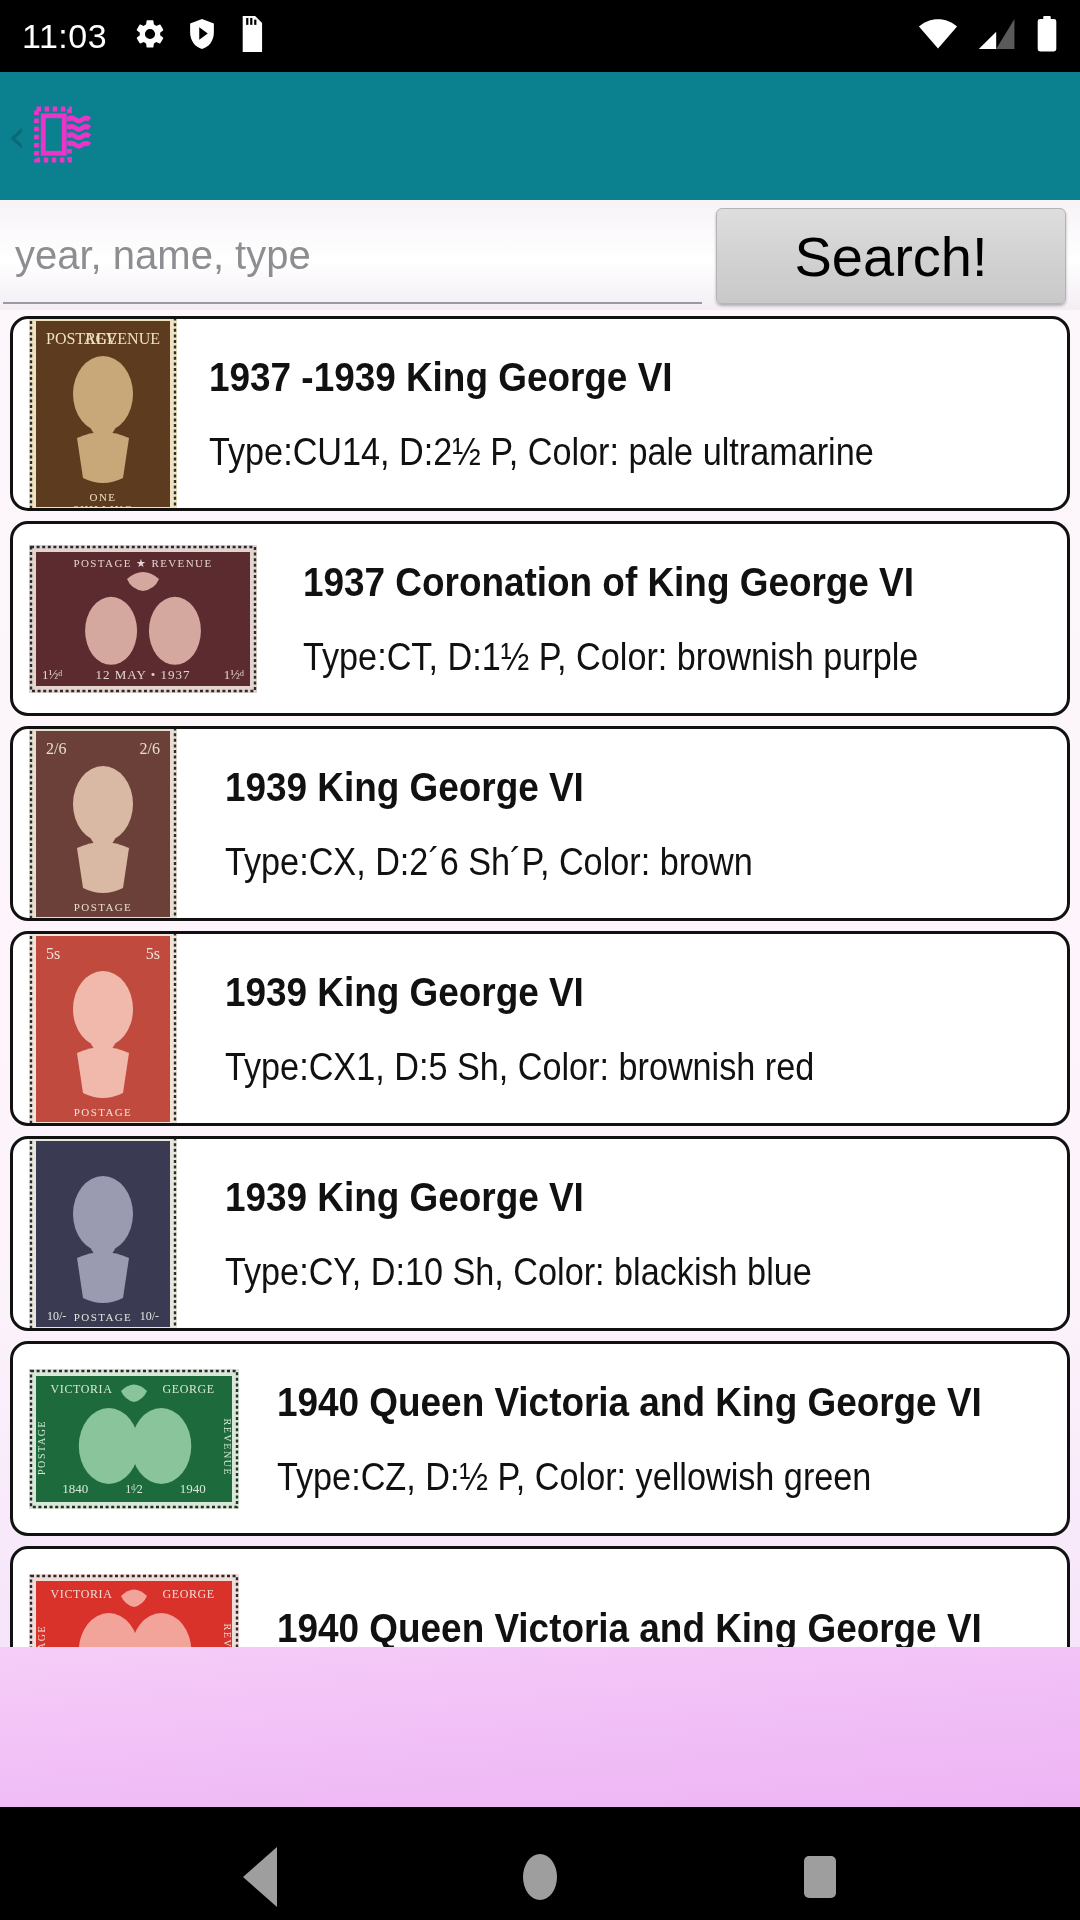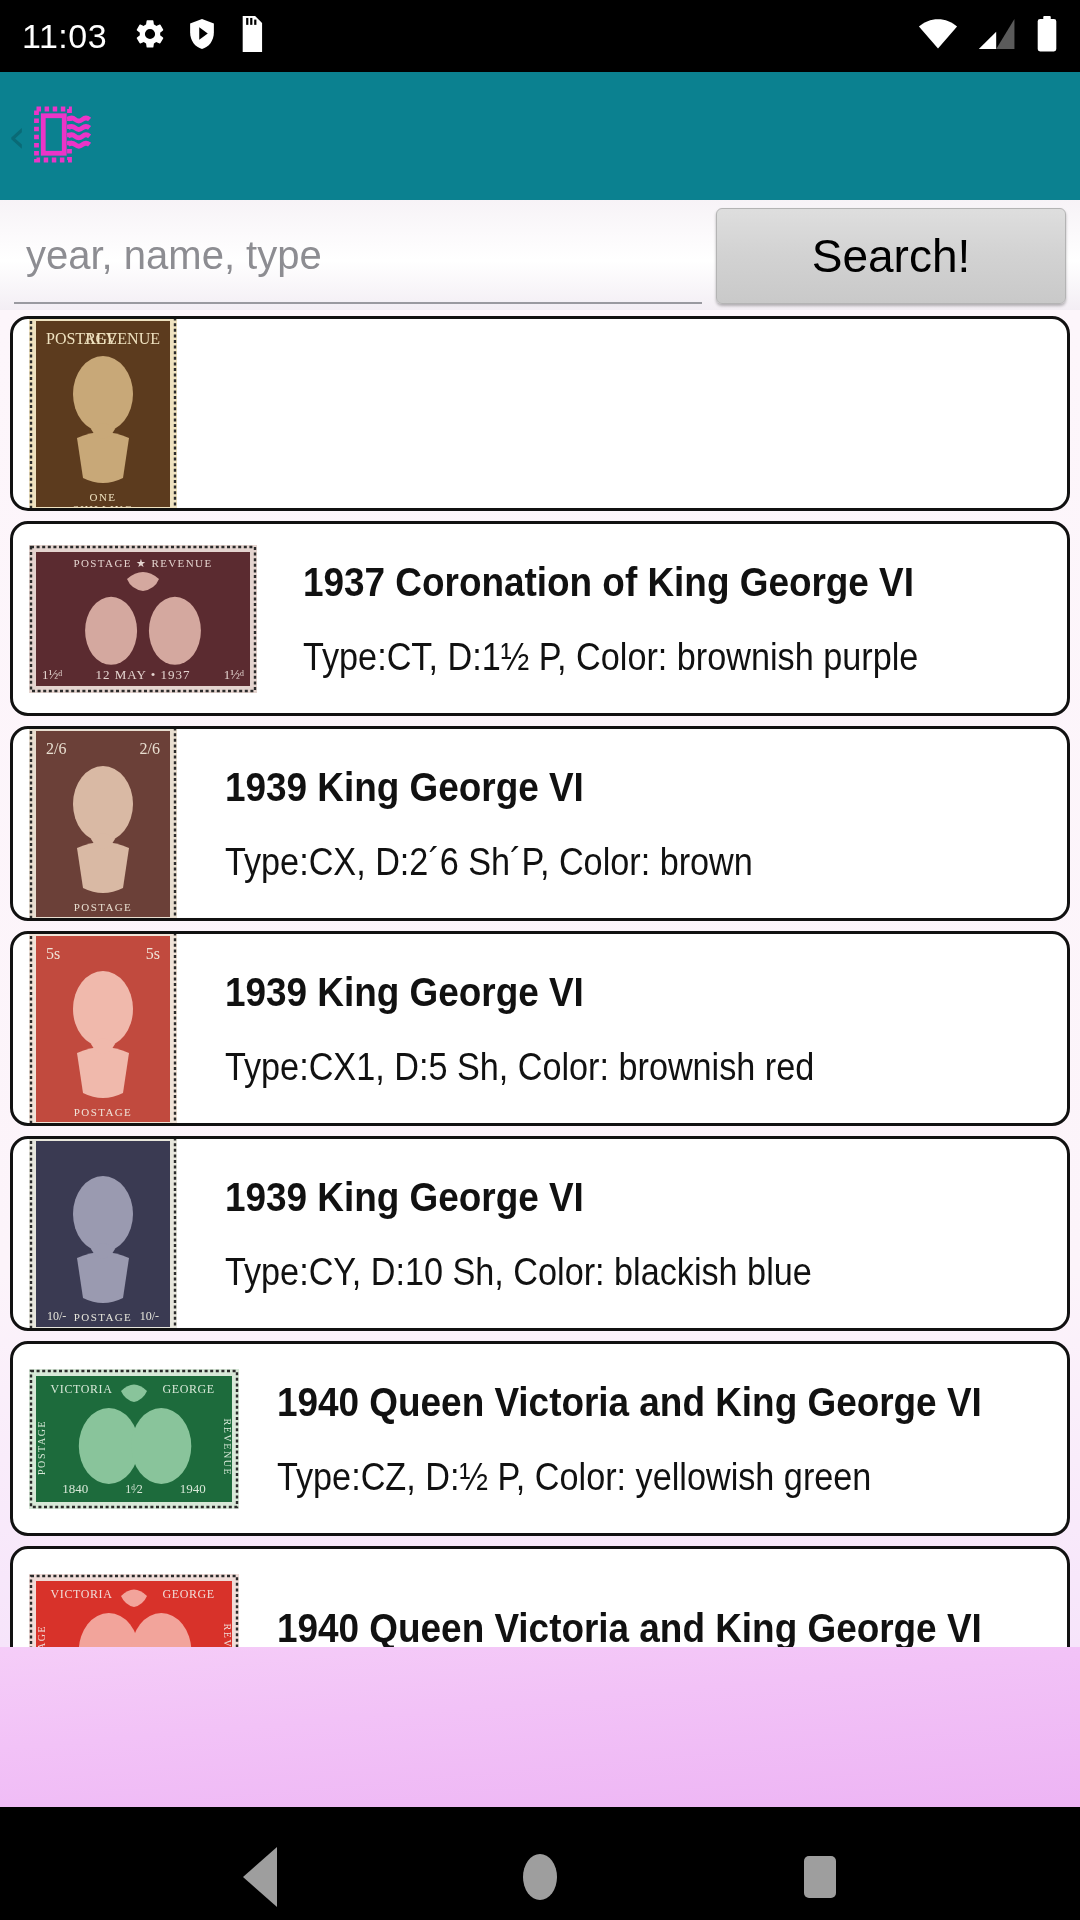--- a/index.html
+++ b/index.html
@@ -35,41 +35,41 @@
   .app-title{
     color:#ffffff; font-size:47px; font-weight:400;
     margin-left:22px; letter-spacing:.2px;
     white-space:nowrap;
   }
 
   
   .searchrow{
     height:110px; display:flex; align-items:stretch;
     background:linear-gradient(180deg,#f7f3f7 0%,#ffffff 55%,#f3eef4 100%);
-    padding:8px 14px 6px 14px; gap:14px;
+    padding:8px 14px 6px 3px; gap:14px;
   }
   .search-field{
     flex:1; position:relative;
     display:flex; align-items:center;
     border-bottom:2px solid #9a9aa0;
     padding-left:12px;
   }
   .search-field input{
     width:100%; border:0; outline:0; background:transparent;
     font-family:"Liberation Sans", sans-serif;
     font-size:40px; color:#222;
   }
   .search-field input::placeholder{ color:#8d8d92; opacity:1; }
   .search-btn{
     width:350px;
     background:linear-gradient(180deg,#dedede 0%,#d2d2d2 50%,#c9c9c9 100%);
     border:1px solid #b4b4b4;
     border-radius:6px;
     box-shadow:0 2px 3px rgba(0,0,0,.28);
-    color:#000; font-size:46px;
+    color:#000; font-size:56px;
     font-family:"Liberation Sans", sans-serif;
     display:flex; align-items:center; justify-content:center;
     cursor:pointer;
   }
 
   
   .list-wrap{
     height:1337px; overflow:hidden;
     background:linear-gradient(180deg,#fdf6fb 0%,#fcf4fa 72%,#f6e4fa 100%);
     padding:0 10px;
@@ -218,20 +218,24 @@
           <text x="131" y="30" font-size="16" fill="#efe2c0" text-anchor="end" font-family="Liberation Serif,serif">REVENUE</text>
           <ellipse cx="74" cy="80" rx="30" ry="38" fill="#c8a878"></ellipse>
           <path d="M48 124 q26 -12 52 0 l-6 40 q-20 10 -40 0z" fill="#c8a878"></path>
           <path d="M62 114.99999999999999 q12 -11 24 0 q-4 8 -12 10 q-8 -2 -12 -10z" fill="#c8a878"></path>
           <text x="18" y="186" font-size="12" fill="#efe2c0" font-family="Liberation Serif,serif"></text>
           <text x="130" y="186" font-size="12" fill="#efe2c0" text-anchor="end" font-family="Liberation Serif,serif"></text>
           <text x="74" y="187" font-size="11" fill="#efe2c0" text-anchor="middle" font-family="Liberation Serif,serif" letter-spacing="1.4">ONE</text>
           <text x="74" y="199" font-size="11" fill="#efe2c0" text-anchor="middle" font-family="Liberation Serif,serif" letter-spacing="1.2">SHILLING</text>
    </svg>
       </div>
+      <div class="card-text">
+        <div class="card-title">1937 -1939 King George VI</div>
+        <div class="card-sub">Type:CU14, D:2½ P, Color: pale ultramarine</div>
+      </div>
     </div>
     <div class="card" data-idx="1">
       <div class="thumb">
         <svg width="228" height="148" viewBox="0 0 228 148">
      <rect x="0" y="0" width="228" height="148" fill="#e4d4cf"></rect>
      <rect x="2" y="2" width="224" height="144" fill="none" stroke="#2a2a2a" stroke-width="2.4" stroke-dasharray="3 2.6"></rect>
      <rect x="7" y="7" width="214" height="134" fill="#5b2b30"></rect>
           <text x="114" y="22" font-size="11" fill="#e4d4cf" text-anchor="middle" font-family="Liberation Serif,serif" letter-spacing="1.4">POSTAGE ★ REVENUE</text>
           <ellipse cx="82.08" cy="85.83999999999999" rx="26" ry="34" fill="#d4a89f"></ellipse>
           <ellipse cx="145.92000000000002" cy="85.83999999999999" rx="26" ry="34" fill="#d4a89f"></ellipse>

